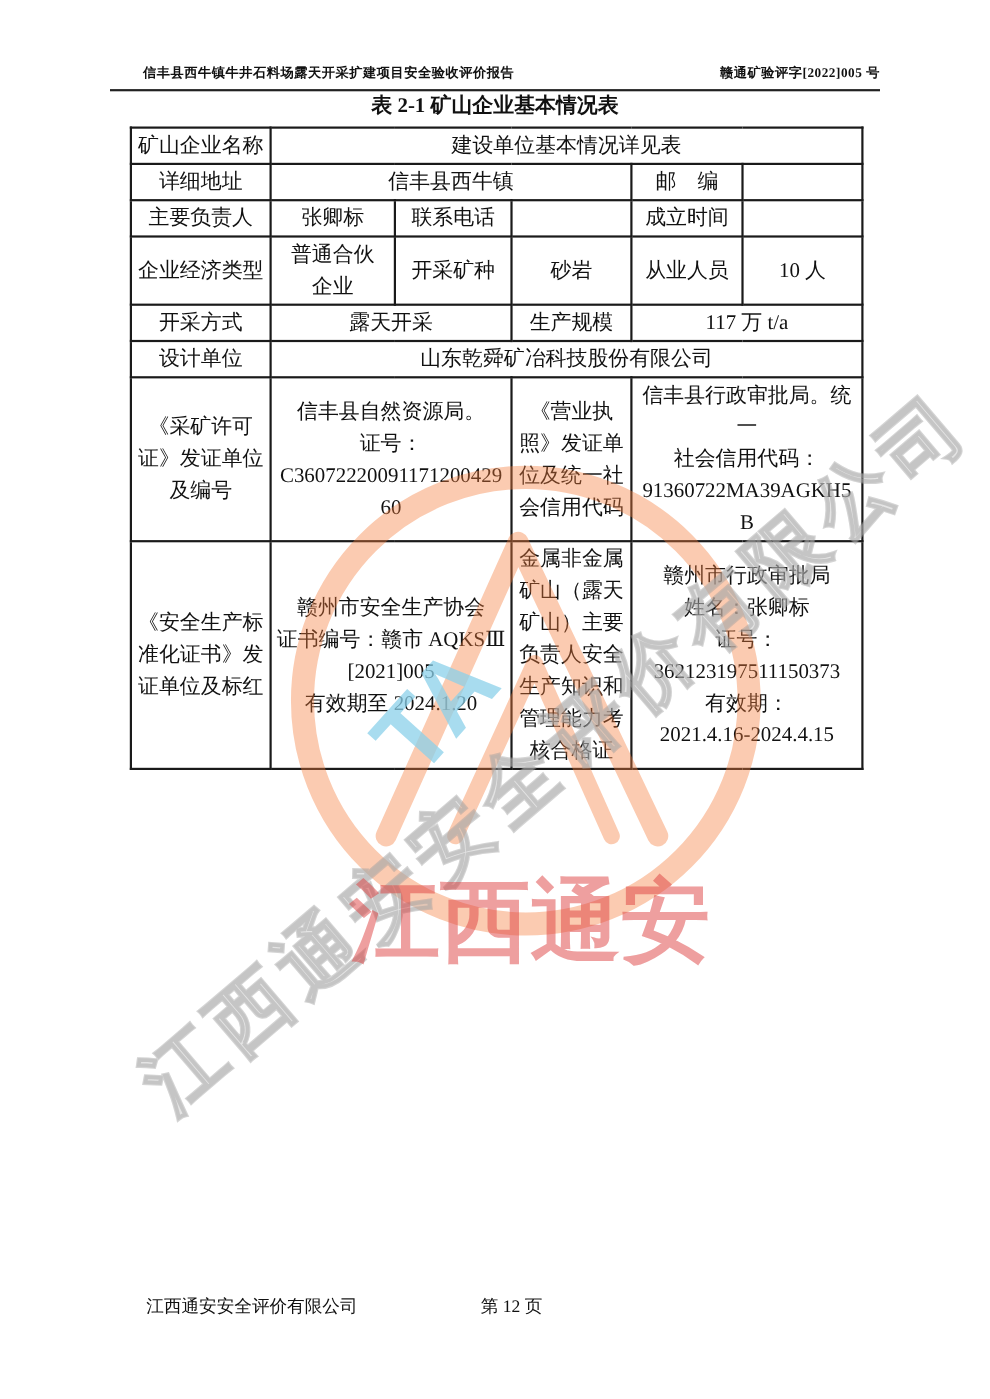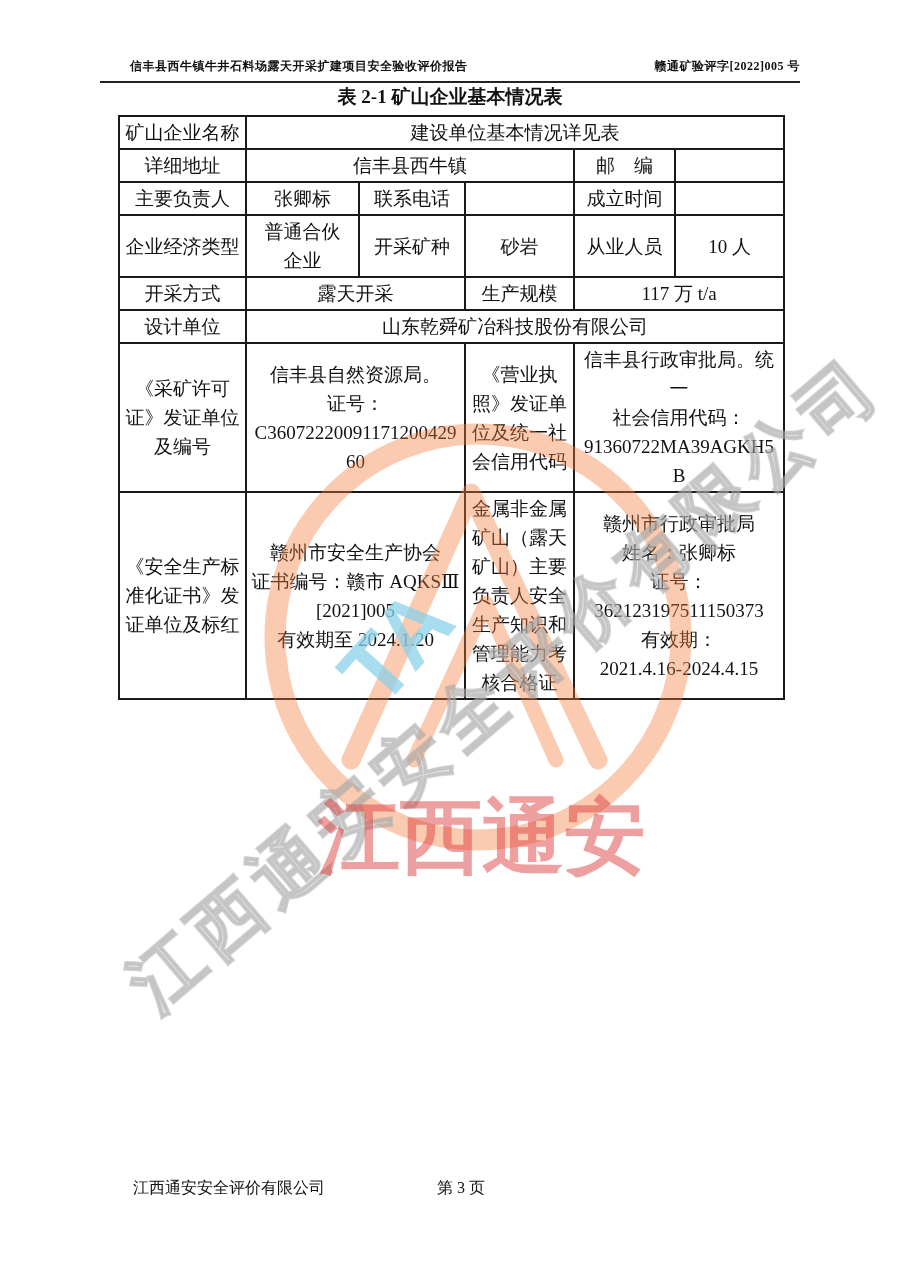--- a/index.html
+++ b/index.html
@@ -178,21 +178,21 @@
 证号：
 362123197511150373
 有效期：
 2021.4.16-2024.4.15</td>
       </tr>
     </tbody>
   </table>
 
   <div class="footer">
     <span class="f-company">江西通安安全评价有限公司</span>
-    <span class="f-page">第 3 页</span>
+    <span class="f-page">第 12 页</span>
   </div>
 
   <div class="wm">
     <svg class="wm-logo" width="444" height="444" viewBox="0 0 444 444">
       <g fill="none" stroke="rgba(244,126,60,0.40)">
         <circle cx="222" cy="222" r="203" stroke-width="21"></circle>
         <path d="M 95 345 L 215 78 L 342 345" stroke-width="19" stroke-linecap="round" stroke-linejoin="round"></path>
         <path d="M 158 345 L 230 188 L 300 345" stroke-width="15" stroke-linecap="round" stroke-linejoin="round"></path>
       </g>
     </svg>

